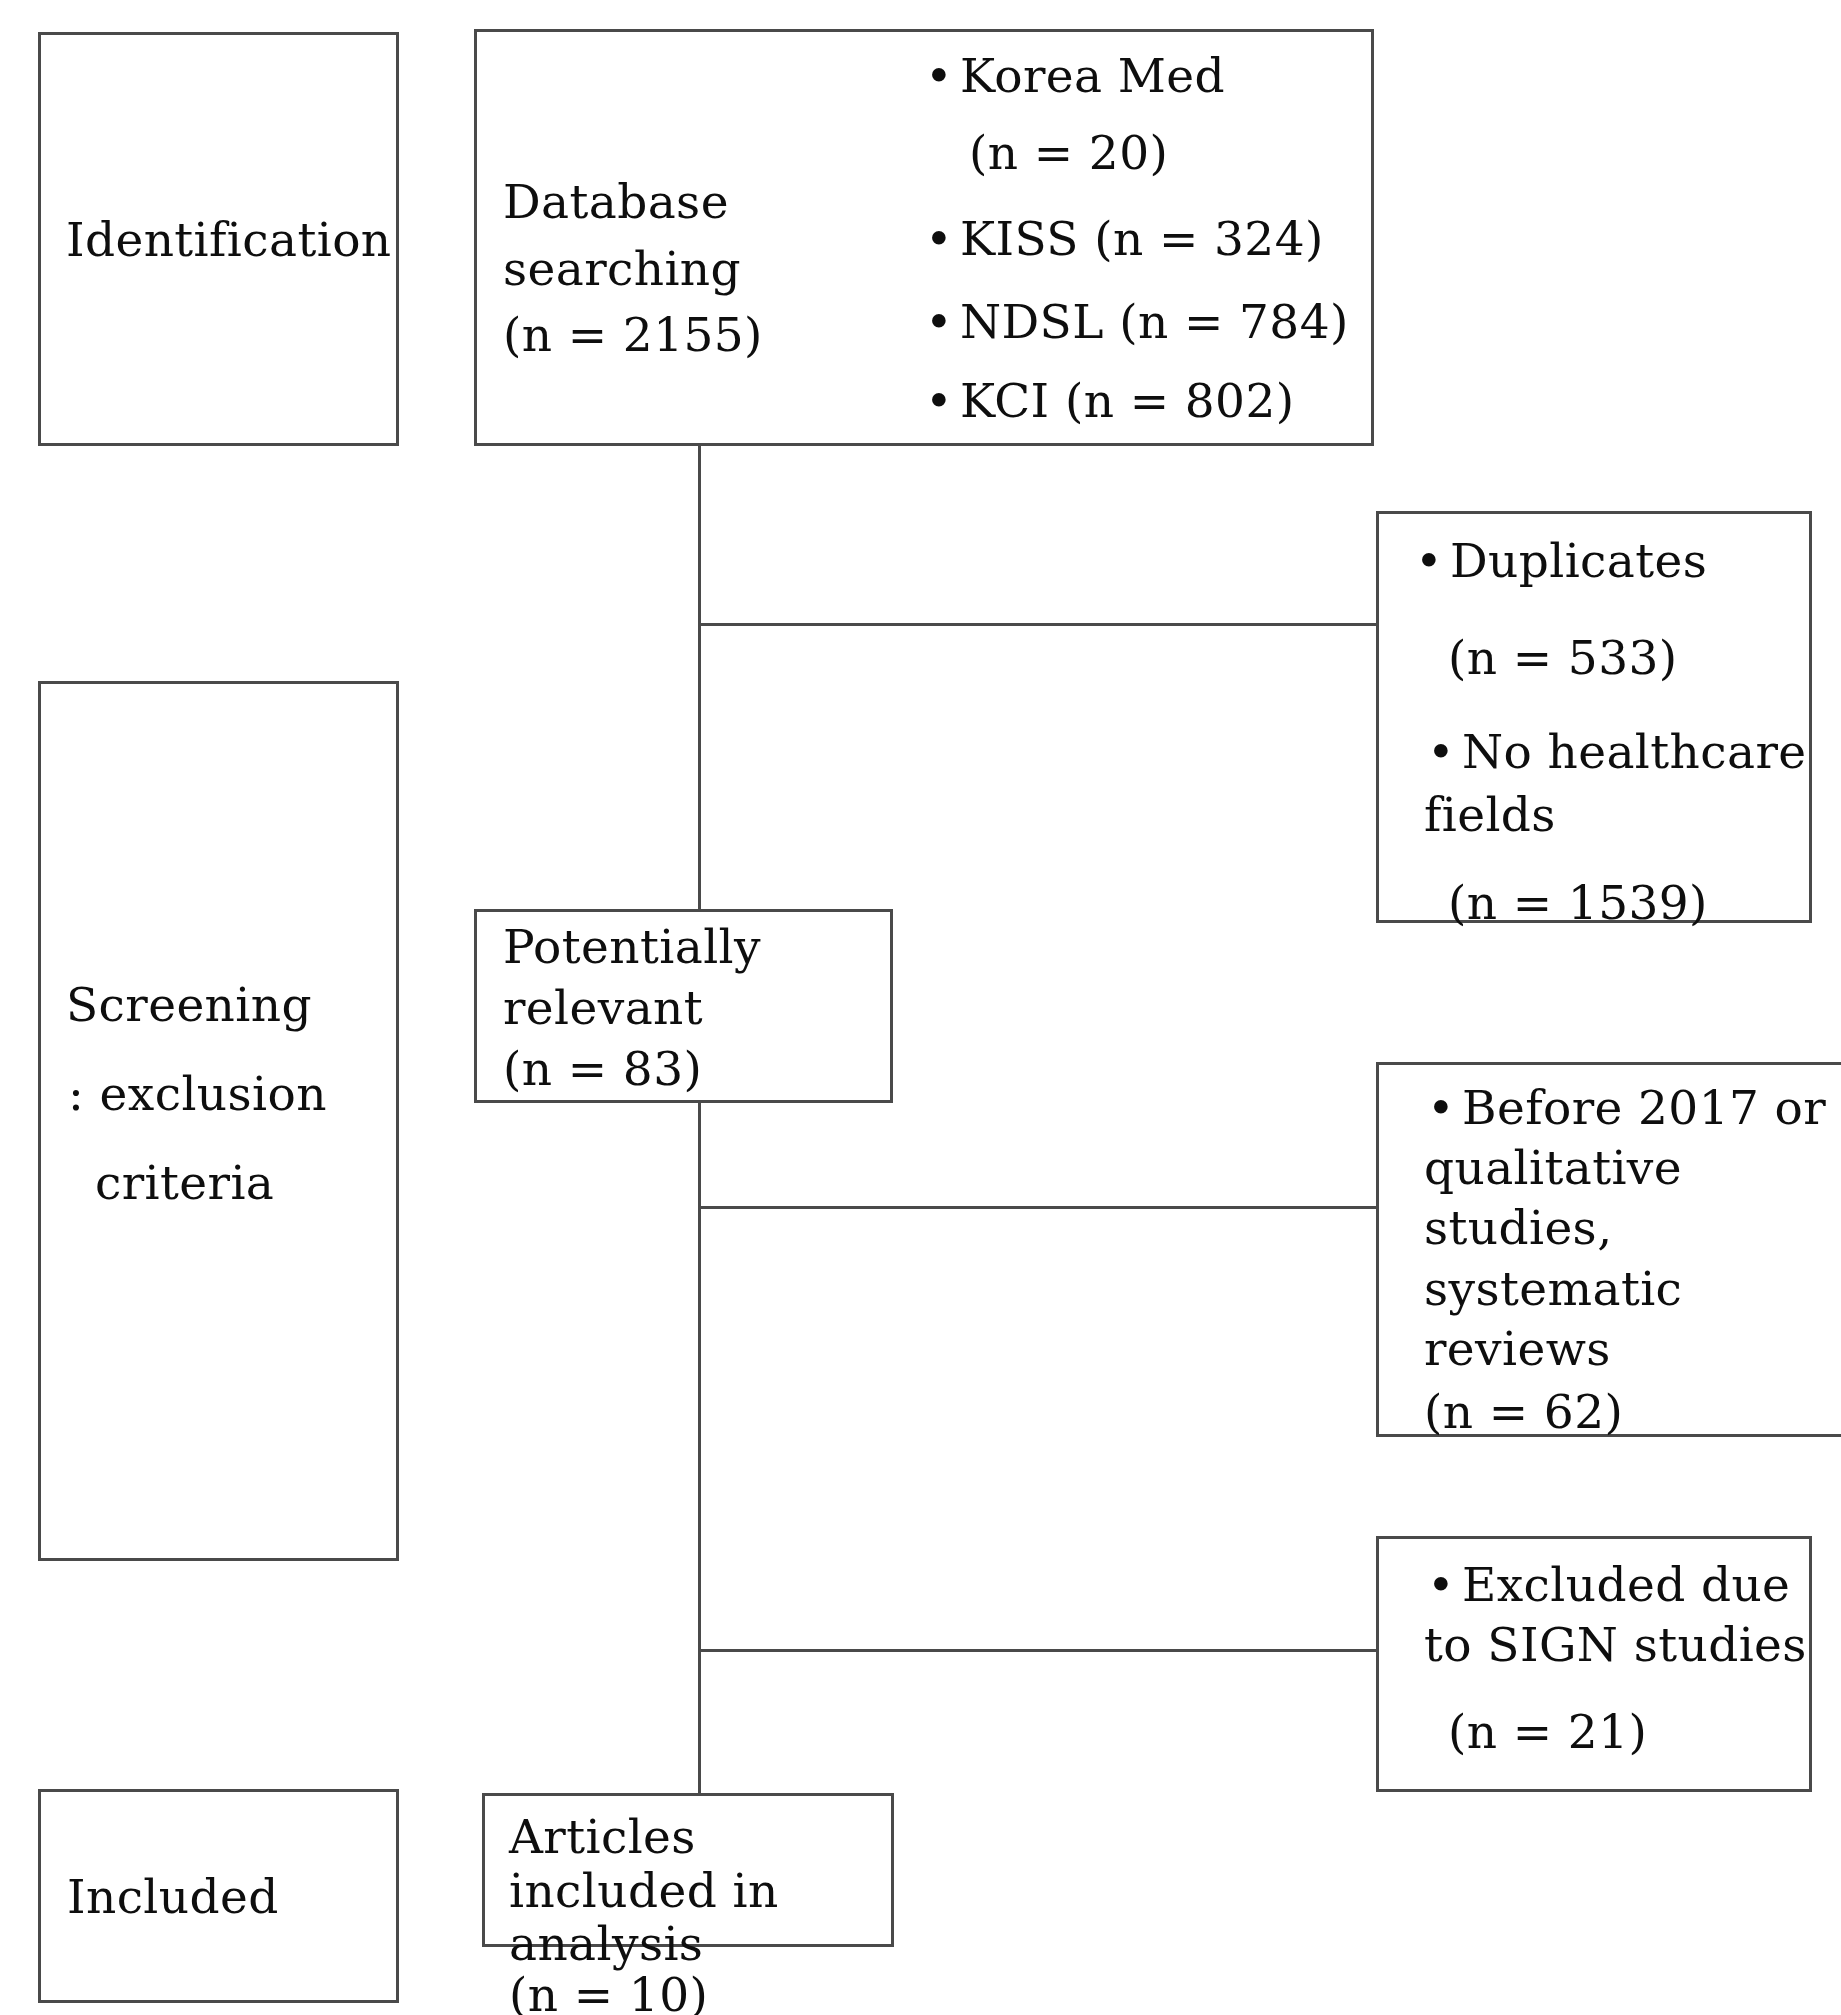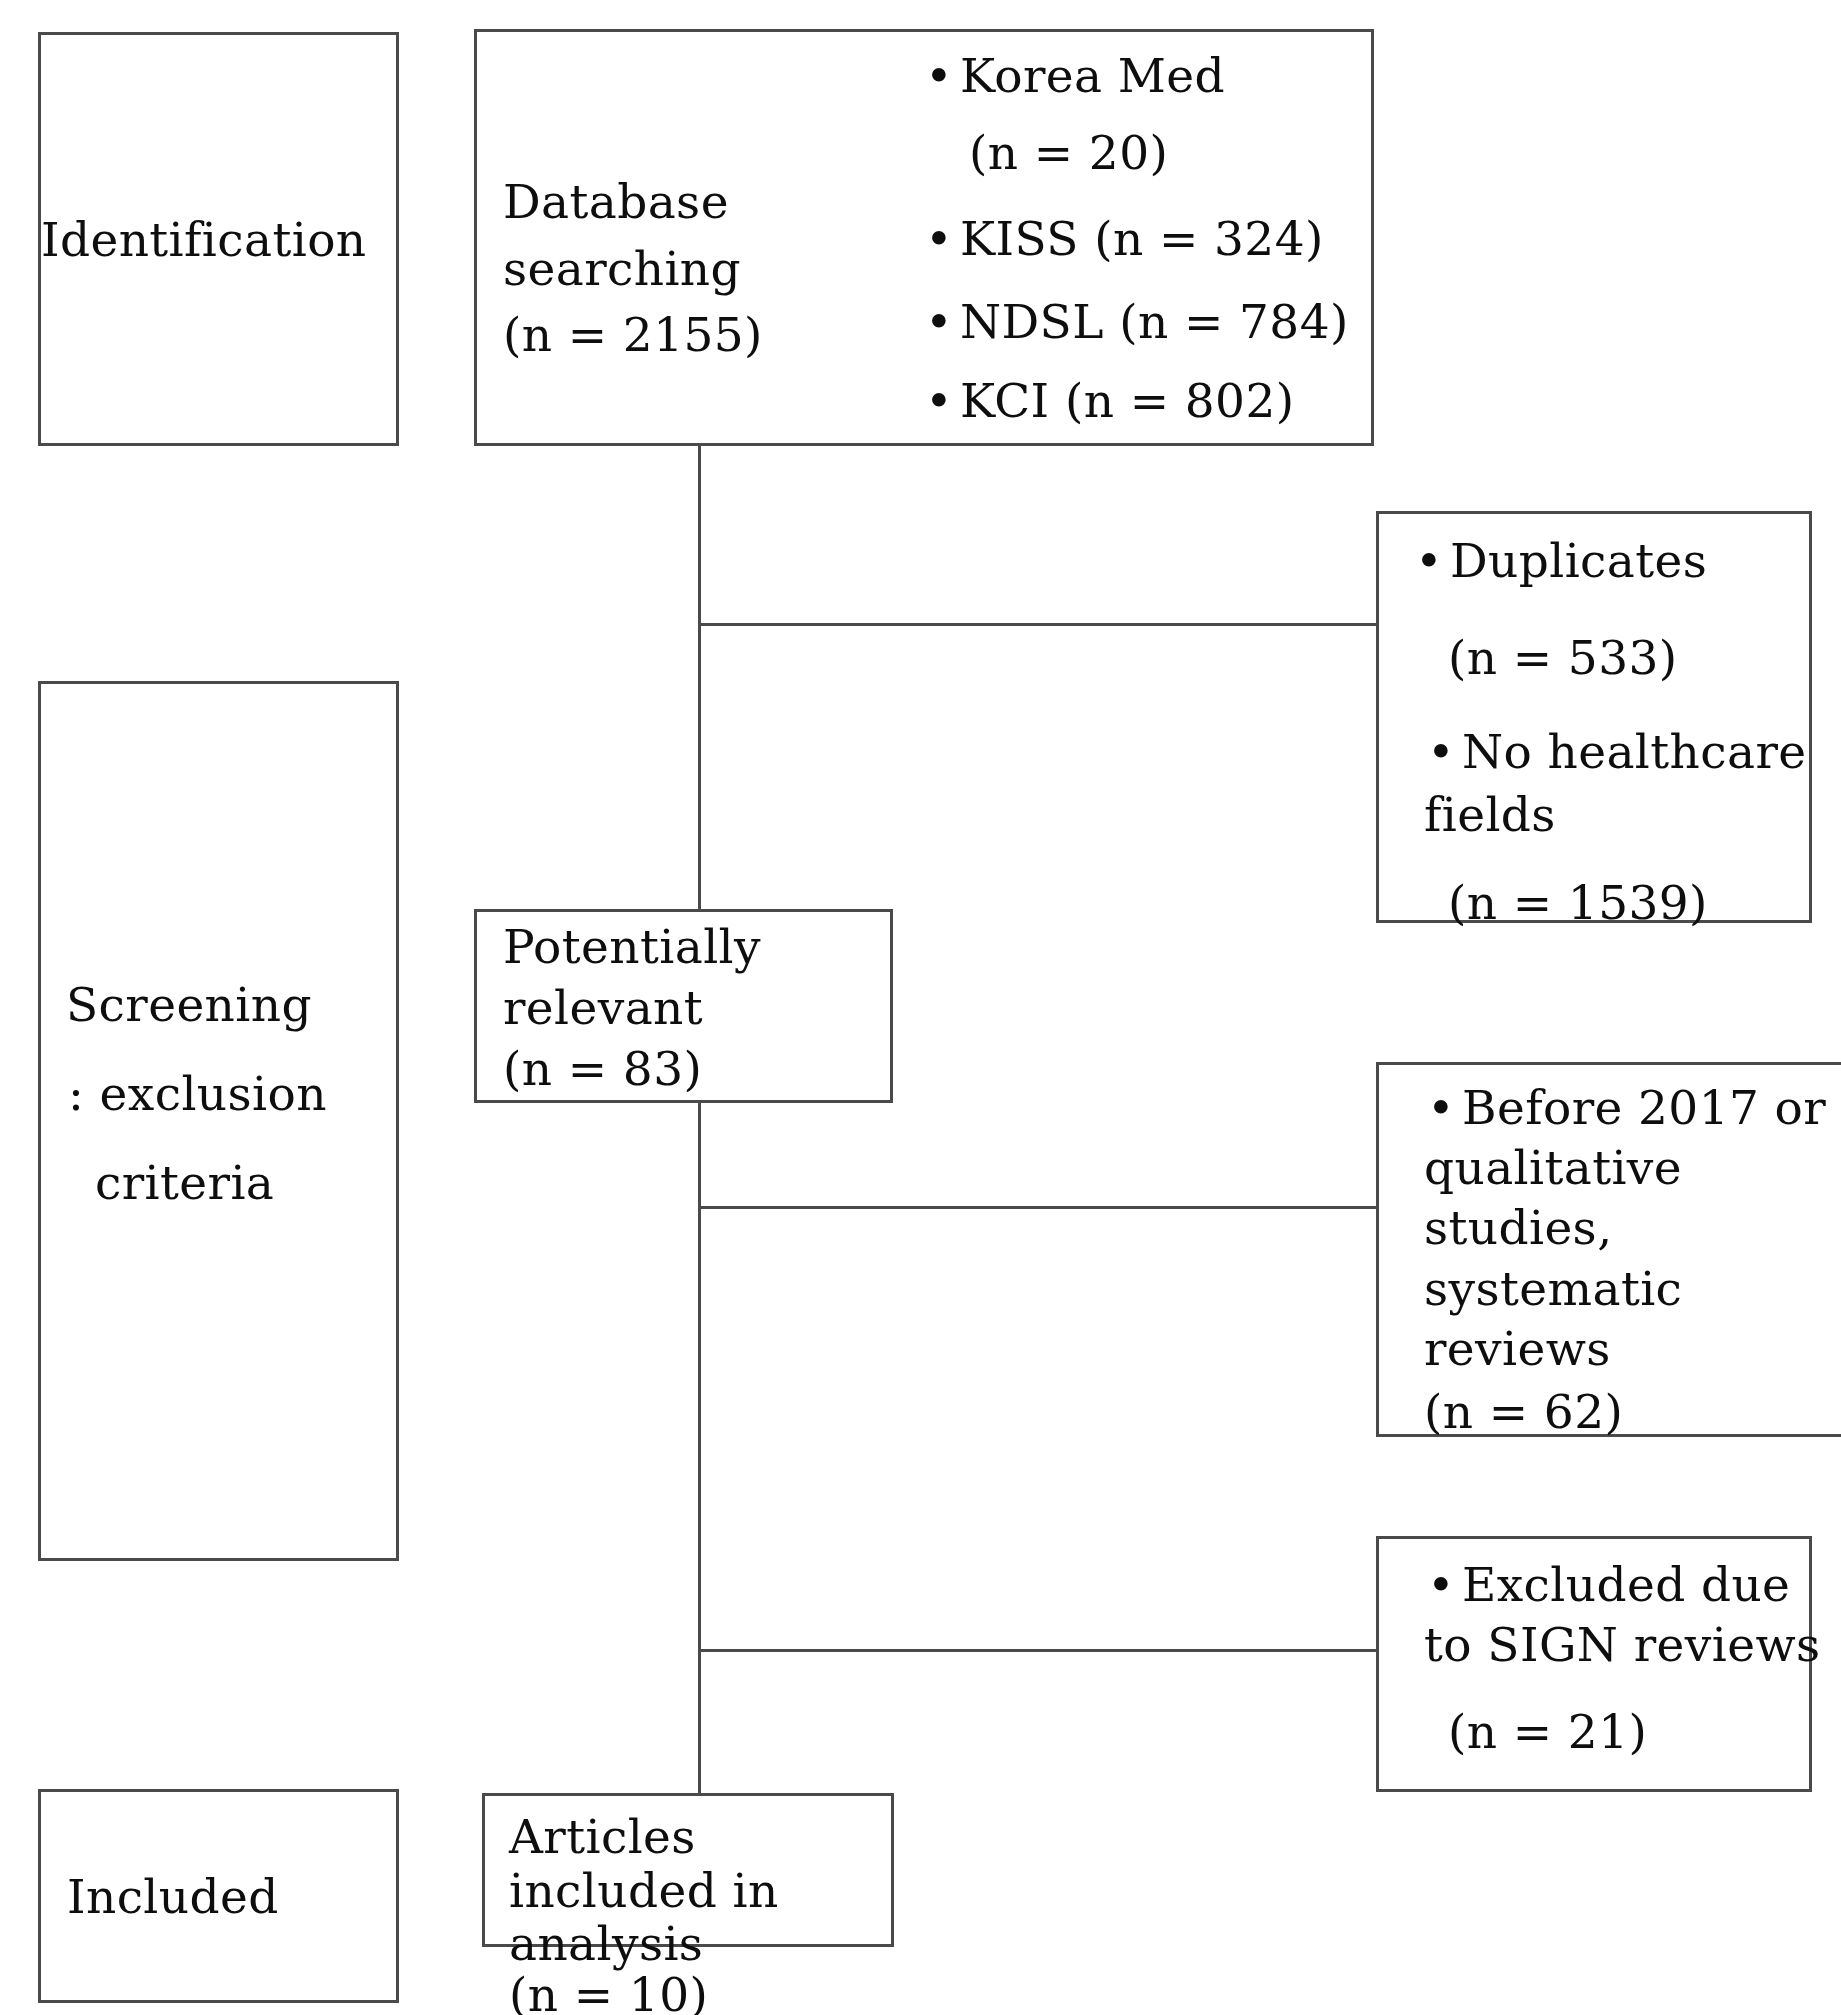--- a/index.html
+++ b/index.html
@@ -53,21 +53,21 @@
 <body>
 
 <div id="canvas">
 
   <div class="connector" style="left:698px; top:446px; width:3px; height:1348px;"></div>
   <div class="connector" style="left:700px; top:623px; width:676px; height:3px;"></div>
   <div class="connector" style="left:700px; top:1206px; width:676px; height:3px;"></div>
   <div class="connector" style="left:700px; top:1649px; width:676px; height:3px;"></div>
 
   <div class="box" style="left:38px; top:32px; width:361px; height:414px;">
-    <div class="vcenter" style="">Identification</div>
+    <div class="vcenter" style="padding-left:25px;">Identification</div>
   </div>
 
   <div class="box" style="left:38px; top:681px; width:361px; height:880px;">
     <div class="txt" style="left:25px; top:294px;">Screening</div>
     <div class="txt" style="left:27px; top:383px;">: exclusion</div>
     <div class="txt" style="left:54px; top:472px;">criteria</div>
   </div>
 
   <div class="box" style="left:38px; top:1789px; width:361px; height:214px;">
     <div class="vcenter" style="padding-left:26px;">Included</div>
@@ -119,21 +119,21 @@
     <div class="txt" style="left:45px; top:136px;">studies,</div>
     <div class="txt" style="left:45px; top:197px;">systematic</div>
     <div class="txt" style="left:45px; top:257px;">reviews</div>
     <div class="txt" style="left:45px; top:320px;">(n = 62)</div>
   </div>
 
   <div class="box" style="left:1376px; top:1536px; width:436px; height:256px;">
     <div class="txt" style="left:48px; top:19px;">
       <span class="marker">•</span><span>Excluded due</span>
     </div>
-    <div class="txt" style="left:45px; top:79px;">to SIGN reviews</div>
+    <div class="txt" style="left:45px; top:79px;">to SIGN studies</div>
     <div class="txt" style="left:69px; top:166px;">(n = 21)</div>
   </div>
 
   <div class="box" style="left:482px; top:1793px; width:412px; height:154px;">
     <div class="txt" style="left:24px; top:13.6px;">Articles</div>
     <div class="txt" style="left:24px; top:68px;">included in</div>
     <div class="txt" style="left:24px; top:121px;">analysis</div>
     <div class="txt" style="left:24px; top:172px;">(n = 10)</div>
   </div>
 

